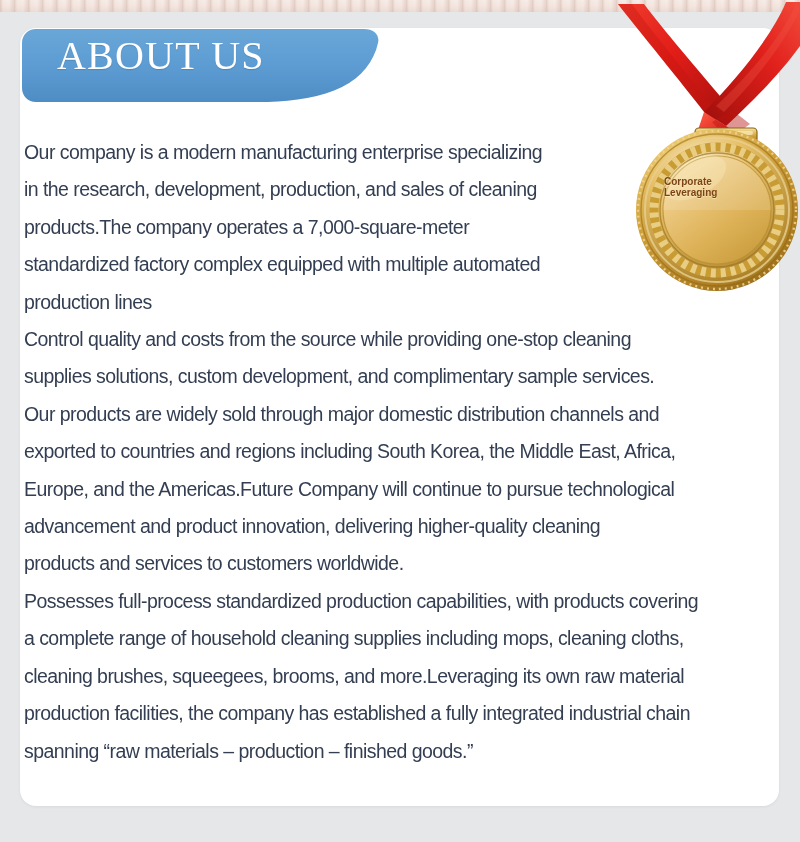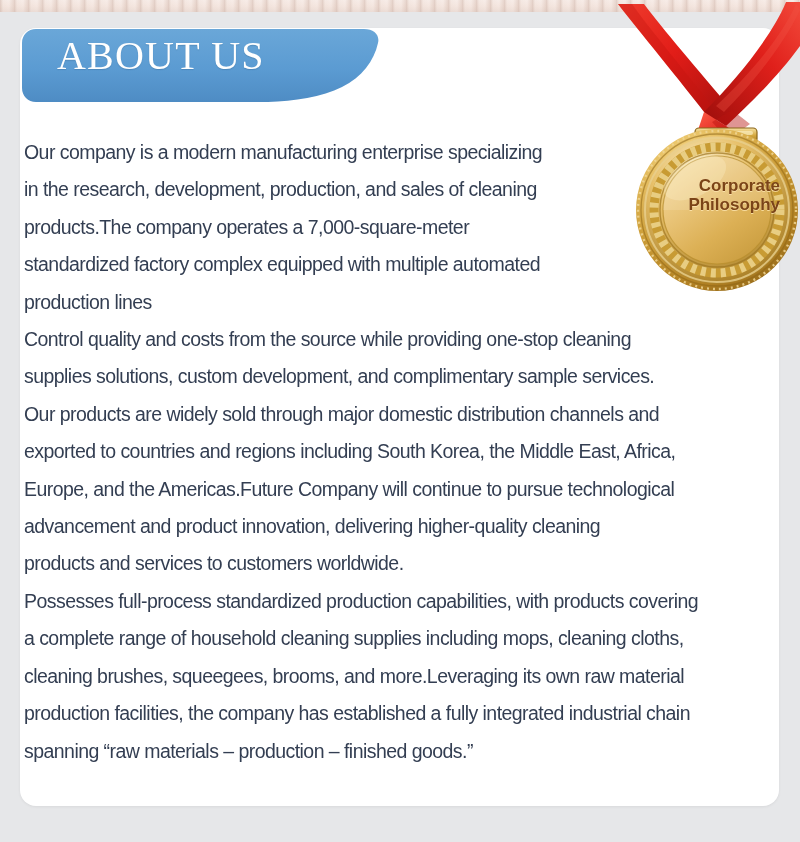--- a/index.html
+++ b/index.html
@@ -75,22 +75,22 @@
     width: 200px;
     height: 300px;
     pointer-events: none;
   }
   .medal-wrap svg { display: block; }
   .medal-label {
     position: absolute;
     left: 664px;
     top: 176px;
     width: 116px;
-    text-align: right;
-    font-size: 17px;
+    text-align: left;
+    font-size: 10px;
     font-weight: bold;
     line-height: 1.12;
     color: #7b4418;
     text-shadow: 0 1px 0 rgba(255,232,180,0.75);
   }
   
   .body-copy {
     position: absolute;
     left: 24px;
     top: 114px;
@@ -197,21 +197,21 @@
       <circle cx="117" cy="210" r="54" fill="none" stroke="#b98f2e" stroke-width="1.2" opacity="0.8"></circle>
 
       <path d="M63,210 a54,54 0 0,1 108,0 z" fill="#ffffff" opacity="0.13"></path>
       <ellipse cx="95" cy="178" rx="34" ry="18" fill="#fff6d6" opacity="0.25" transform="rotate(-28 95 178)"></ellipse>
 
       <circle cx="117" cy="210" r="79" fill="none" stroke="#f0d694" stroke-width="2.4" stroke-dasharray="2 4" opacity="0.85"></circle>
     </svg>
   </div>
   <div class="medal-label">
     <div>Corporate</div>
-    <div>Philosophy</div>
+    <div>Leveraging</div>
   </div>
 
   <div class="body-copy">
     <p class="para">Our company is a modern manufacturing enterprise specializing
 in the research, development, production, and sales of cleaning
 products.The company operates a 7,000-square-meter
 standardized factory complex equipped with multiple automated
  production lines</p>
     <p class="para">Control quality and costs from the source while providing one-stop cleaning
 supplies solutions, custom development, and complimentary sample services.

